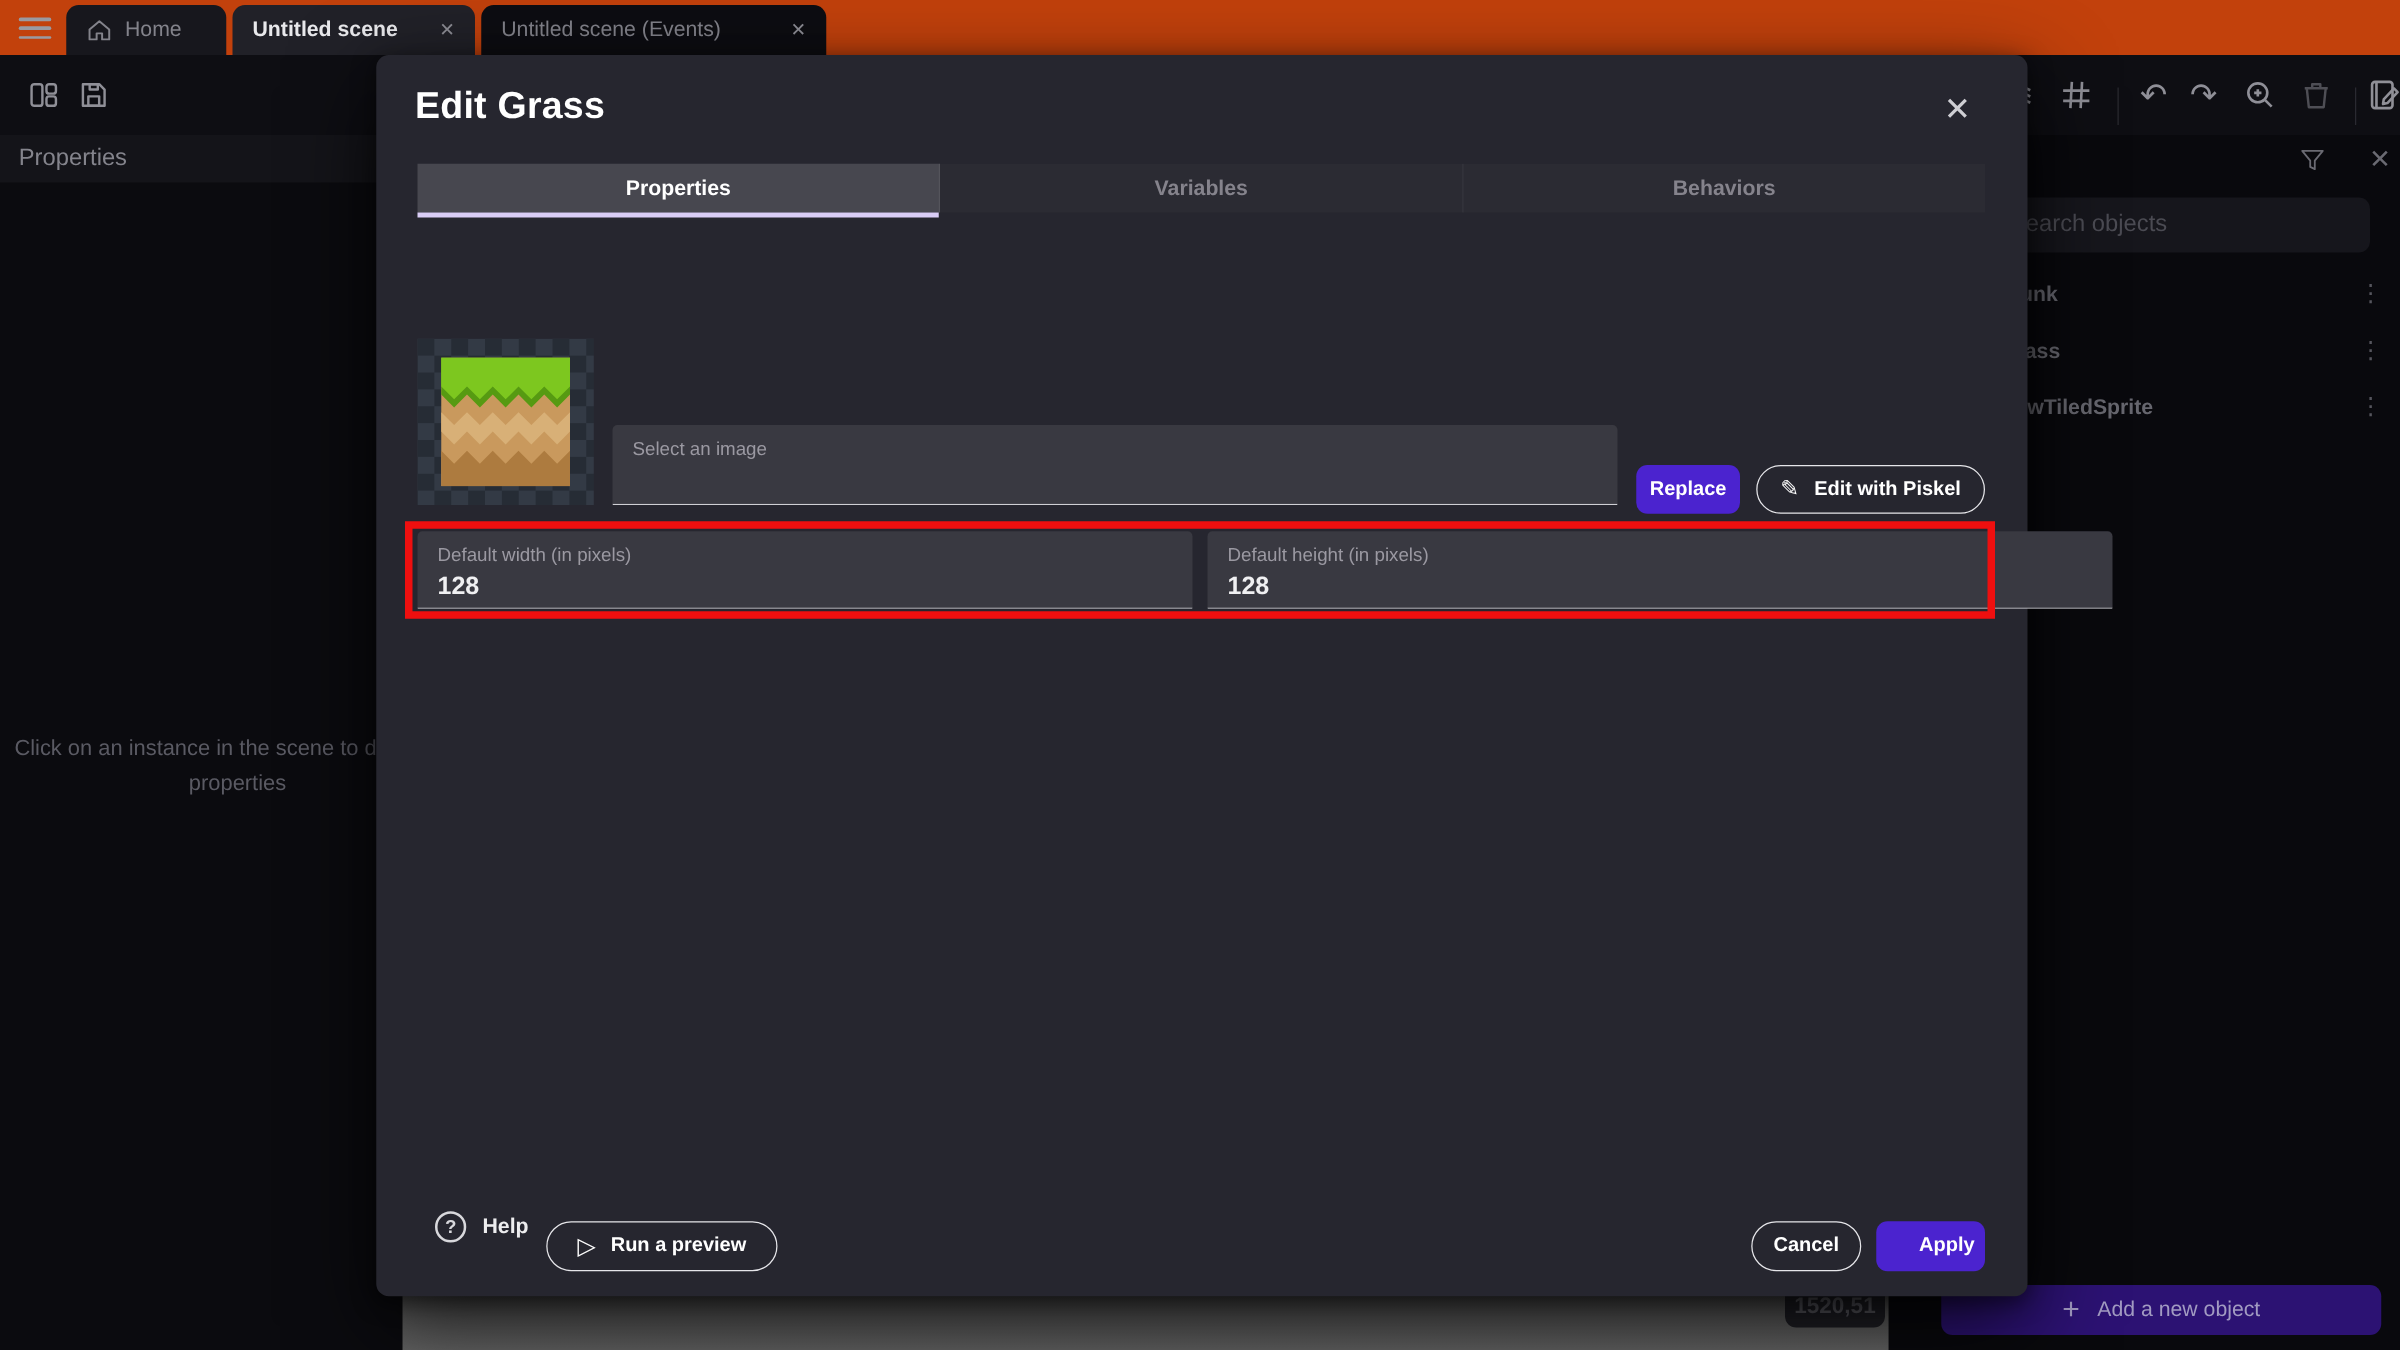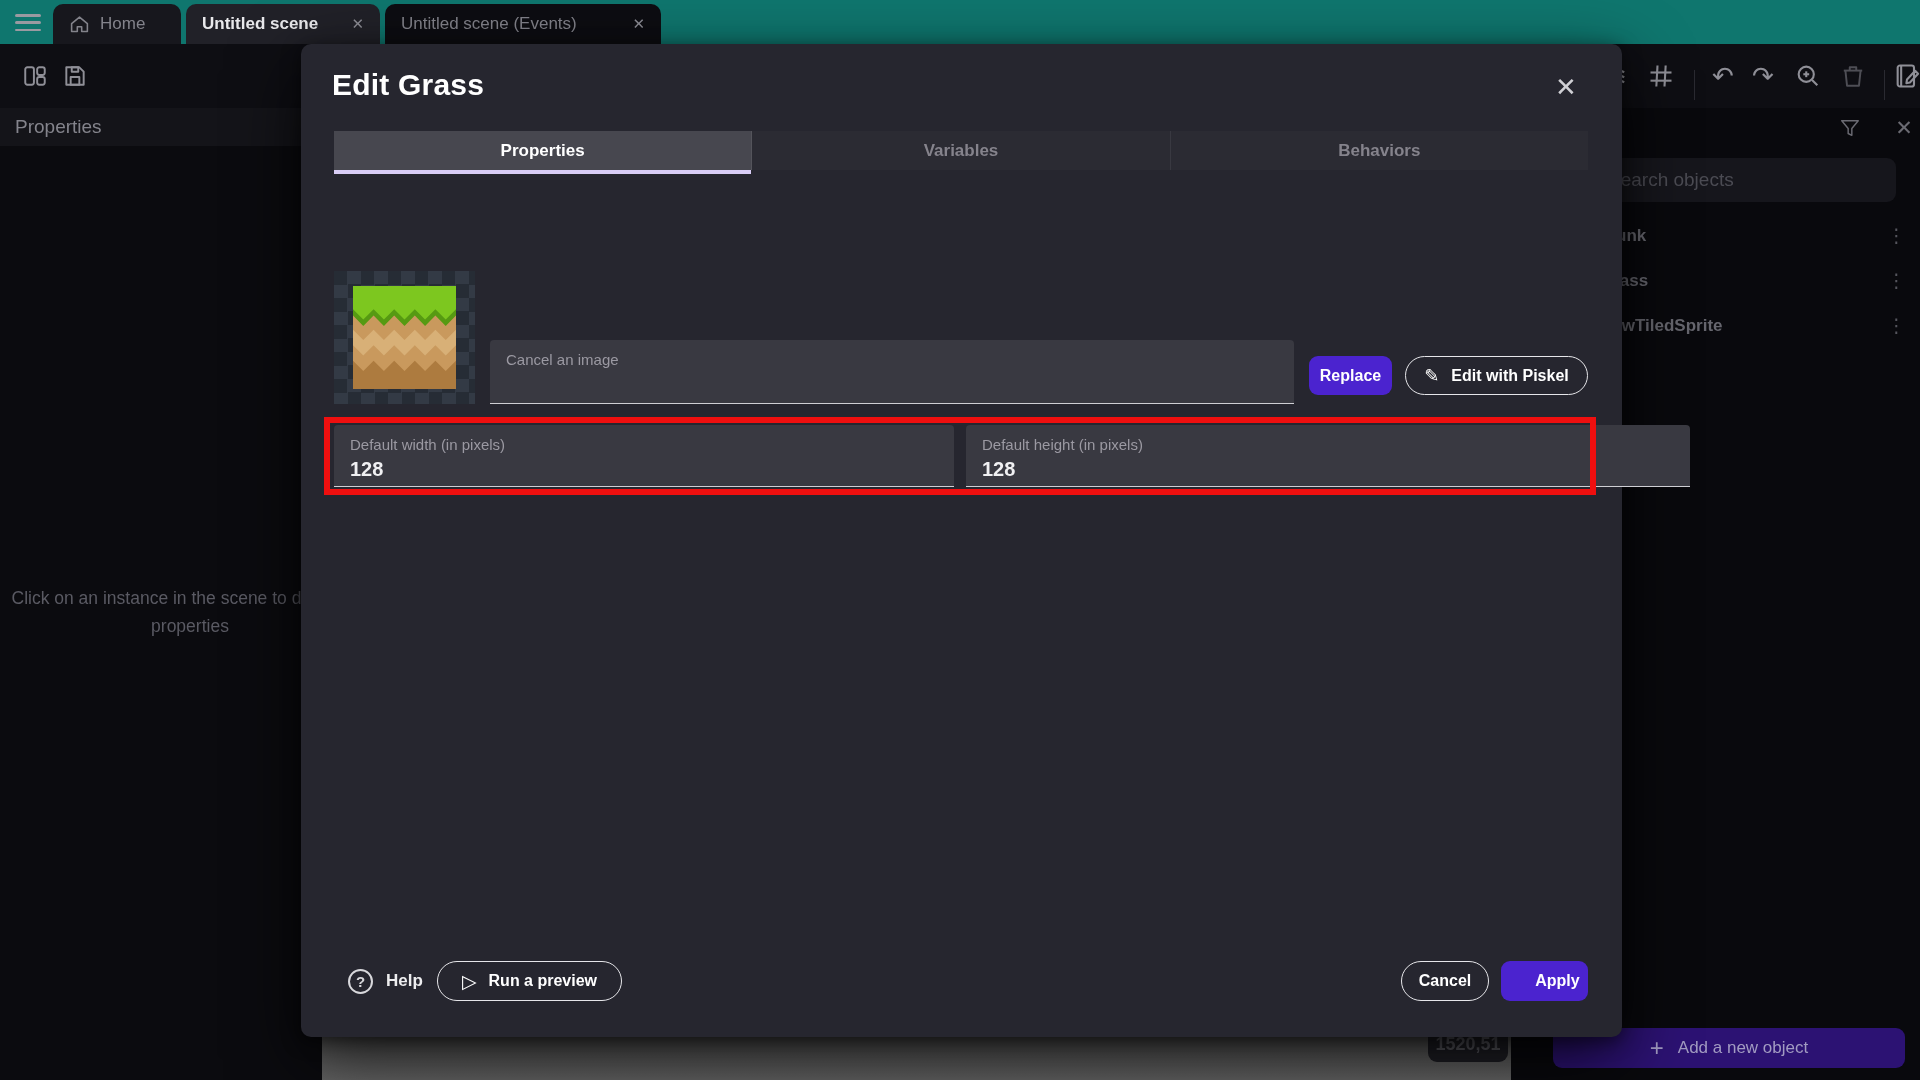--- a/index.html
+++ b/index.html
@@ -2,21 +2,21 @@
 <html><head>
 <meta charset="utf-8">
 <style>
   * { margin:0; padding:0; box-sizing:border-box; }
   html,body { width:1920px; height:1080px; background:#060609; overflow:hidden;
     font-family:"Liberation Sans","DejaVu Sans",sans-serif; }
   .app { position:relative; width:1920px; height:1080px; }
   .abs { position:absolute; }
 
   
-  .topbar { left:0; top:0; width:1920px; height:44px; background:#0f766e; }
+  .topbar { left:0; top:0; width:1920px; height:44px; background:#c2410c; }
   .hamburger { left:15px; top:14px; width:26px; height:17px; display:flex; flex-direction:column; justify-content:space-between; cursor:pointer; }
   .hamburger span { display:block; height:2.5px; background:#9a9aa1; border-radius:2px; }
   .toptab { top:4px; height:40px; border-radius:10px 10px 0 0; display:flex; align-items:center; gap:10px; padding:0 16px; font-size:17px; color:#83838b; cursor:pointer; }
   .toptab.home { left:53px; width:128px; background:#17171d; }
   .toptab.active { left:186px; width:194px; background:#212128; color:#e9e9ec; font-weight:bold; }
   .toptab.events { left:385px; width:276px; background:#0d0d12; }
   .tab-close { font-size:15px; color:#8d8d95; margin-left:auto; cursor:pointer; font-weight:normal; }
 
   
   .toolbar { left:0; top:44px; width:1920px; height:64px; background:#0e0e13; }
@@ -69,21 +69,21 @@
 
   .name-field { left:33px; top:146px; width:1254px; height:68px; }
   .image-field { left:189px; top:296px; width:804px; height:64px; }
   .wh-field-w { left:33px; top:381px; width:620px; height:62px; }
   .wh-field-h { left:665px; top:381px; width:724px; height:62px; }
 
   .thumb { left:33px; top:227px; width:141px; height:133px;
     background:repeating-conic-gradient(#333a45 0% 25%, #262c35 0% 50%); background-size:27px 27px; cursor:pointer; }
   .thumb svg { position:absolute; left:17px; top:15px; }
 
-  .btn { display:flex; align-items:center; justify-content:center; gap:12px; font-weight:bold; font-size:16px; color:#ffffff; cursor:pointer; }
+  .btn { display:flex; align-items:center; justify-content:center; gap:12px; font-weight:bold; font-size:16px; color:#ffffff; cursor:pointer;margin-top:16px; }
   .btn-primary { background:#4b23cf; border-radius:9px; }
   .btn-outline { background:transparent; border:1px solid #e6e6ea; border-radius:20px; }
   .replace-btn { left:1008px; top:312px; width:83px; height:39px; }
   .piskel-btn { left:1104px; top:312px; width:183px; height:39px; }
   .pencil { font-size:18px; transform:rotate(0deg); }
   .preview-btn { left:136px; top:917px; width:185px; height:40px; }
   .cancel-btn { left:1100px; top:917px; width:88px; height:40px; }
   .apply-btn { left:1200px; top:917px; width:87px; height:40px;padding-left:26px; }
   .play-glyph { font-size:19px; }
 
@@ -239,21 +239,21 @@
       <svg width="107" height="103" viewBox="0 0 80 80">
         <rect width="80" height="80" fill="#c9995d"></rect>
         <polygon fill="#d8b077" points="0,34 8,42 16,34 24,42 32,34 40,42 48,34 56,42 64,34 72,42 80,34 80,46 72,54 64,46 56,54 48,46 40,54 32,46 24,54 16,46 8,54 0,46"></polygon>
         <polygon fill="#ad7b3f" points="0,58 8,66 16,58 24,66 32,58 40,66 48,58 56,66 64,58 72,66 80,58 80,80 0,80"></polygon>
         <polygon fill="#569a12" points="0,0 80,0 80,23 72,31 64,23 56,31 48,23 40,31 32,23 24,31 16,23 8,31 0,23"></polygon>
         <polygon fill="#7dc71f" points="0,0 80,0 80,18 72,26 64,18 56,26 48,18 40,26 32,18 24,26 16,18 8,26 0,18"></polygon>
       </svg>
     </div>
 
     <div class="abs field image-field">
-      <span class="f-label">Cancel an image</span>
+      <span class="f-label">Select an image</span>
     </div>
 
     <div class="abs btn btn-primary replace-btn">
       <span>Replace</span>
     </div>
     <div class="abs btn btn-outline piskel-btn">
       <span class="pencil">✎</span>
       <span>Edit with Piskel</span>
     </div>
 

